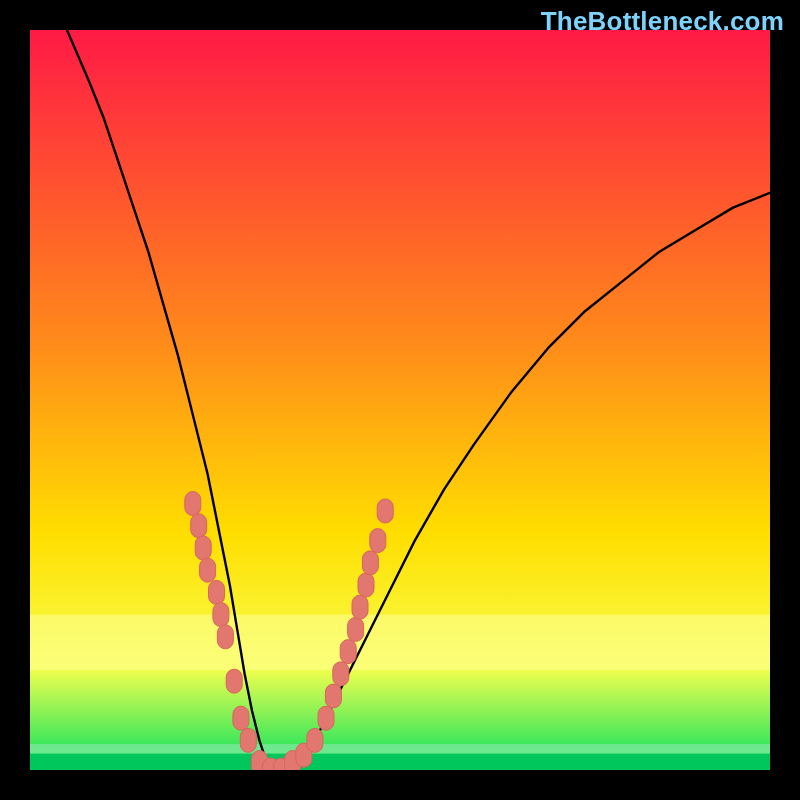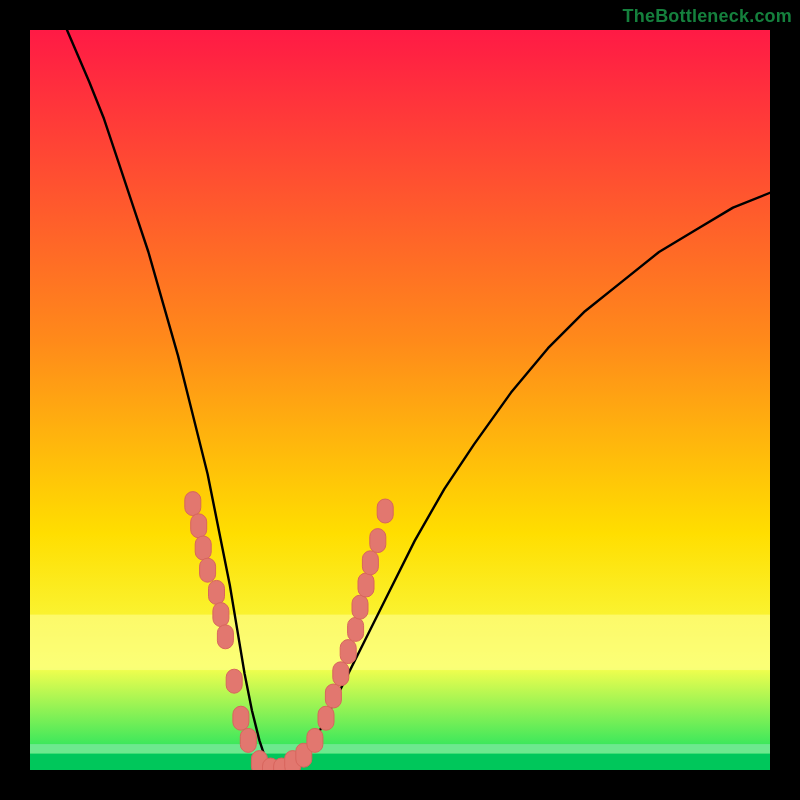--- a/index.html
+++ b/index.html
@@ -21,23 +21,23 @@
     position: absolute;
     left: 30px;
     top: 30px;
     width: 740px;
     height: 740px;
     overflow: hidden;
   }
   .watermark {
     position: absolute;
     top: 6px;
-    right: 8px;
-    color: #15803d;
-    font-size: 18px;
+    right: 16px;
+    color: #7dd3fc;
+    font-size: 26px;
     font-weight: 600;
     letter-spacing: 0.2px;
   }
   svg {
     display: block;
   }
 </style>
 </head>
 <body>
 

